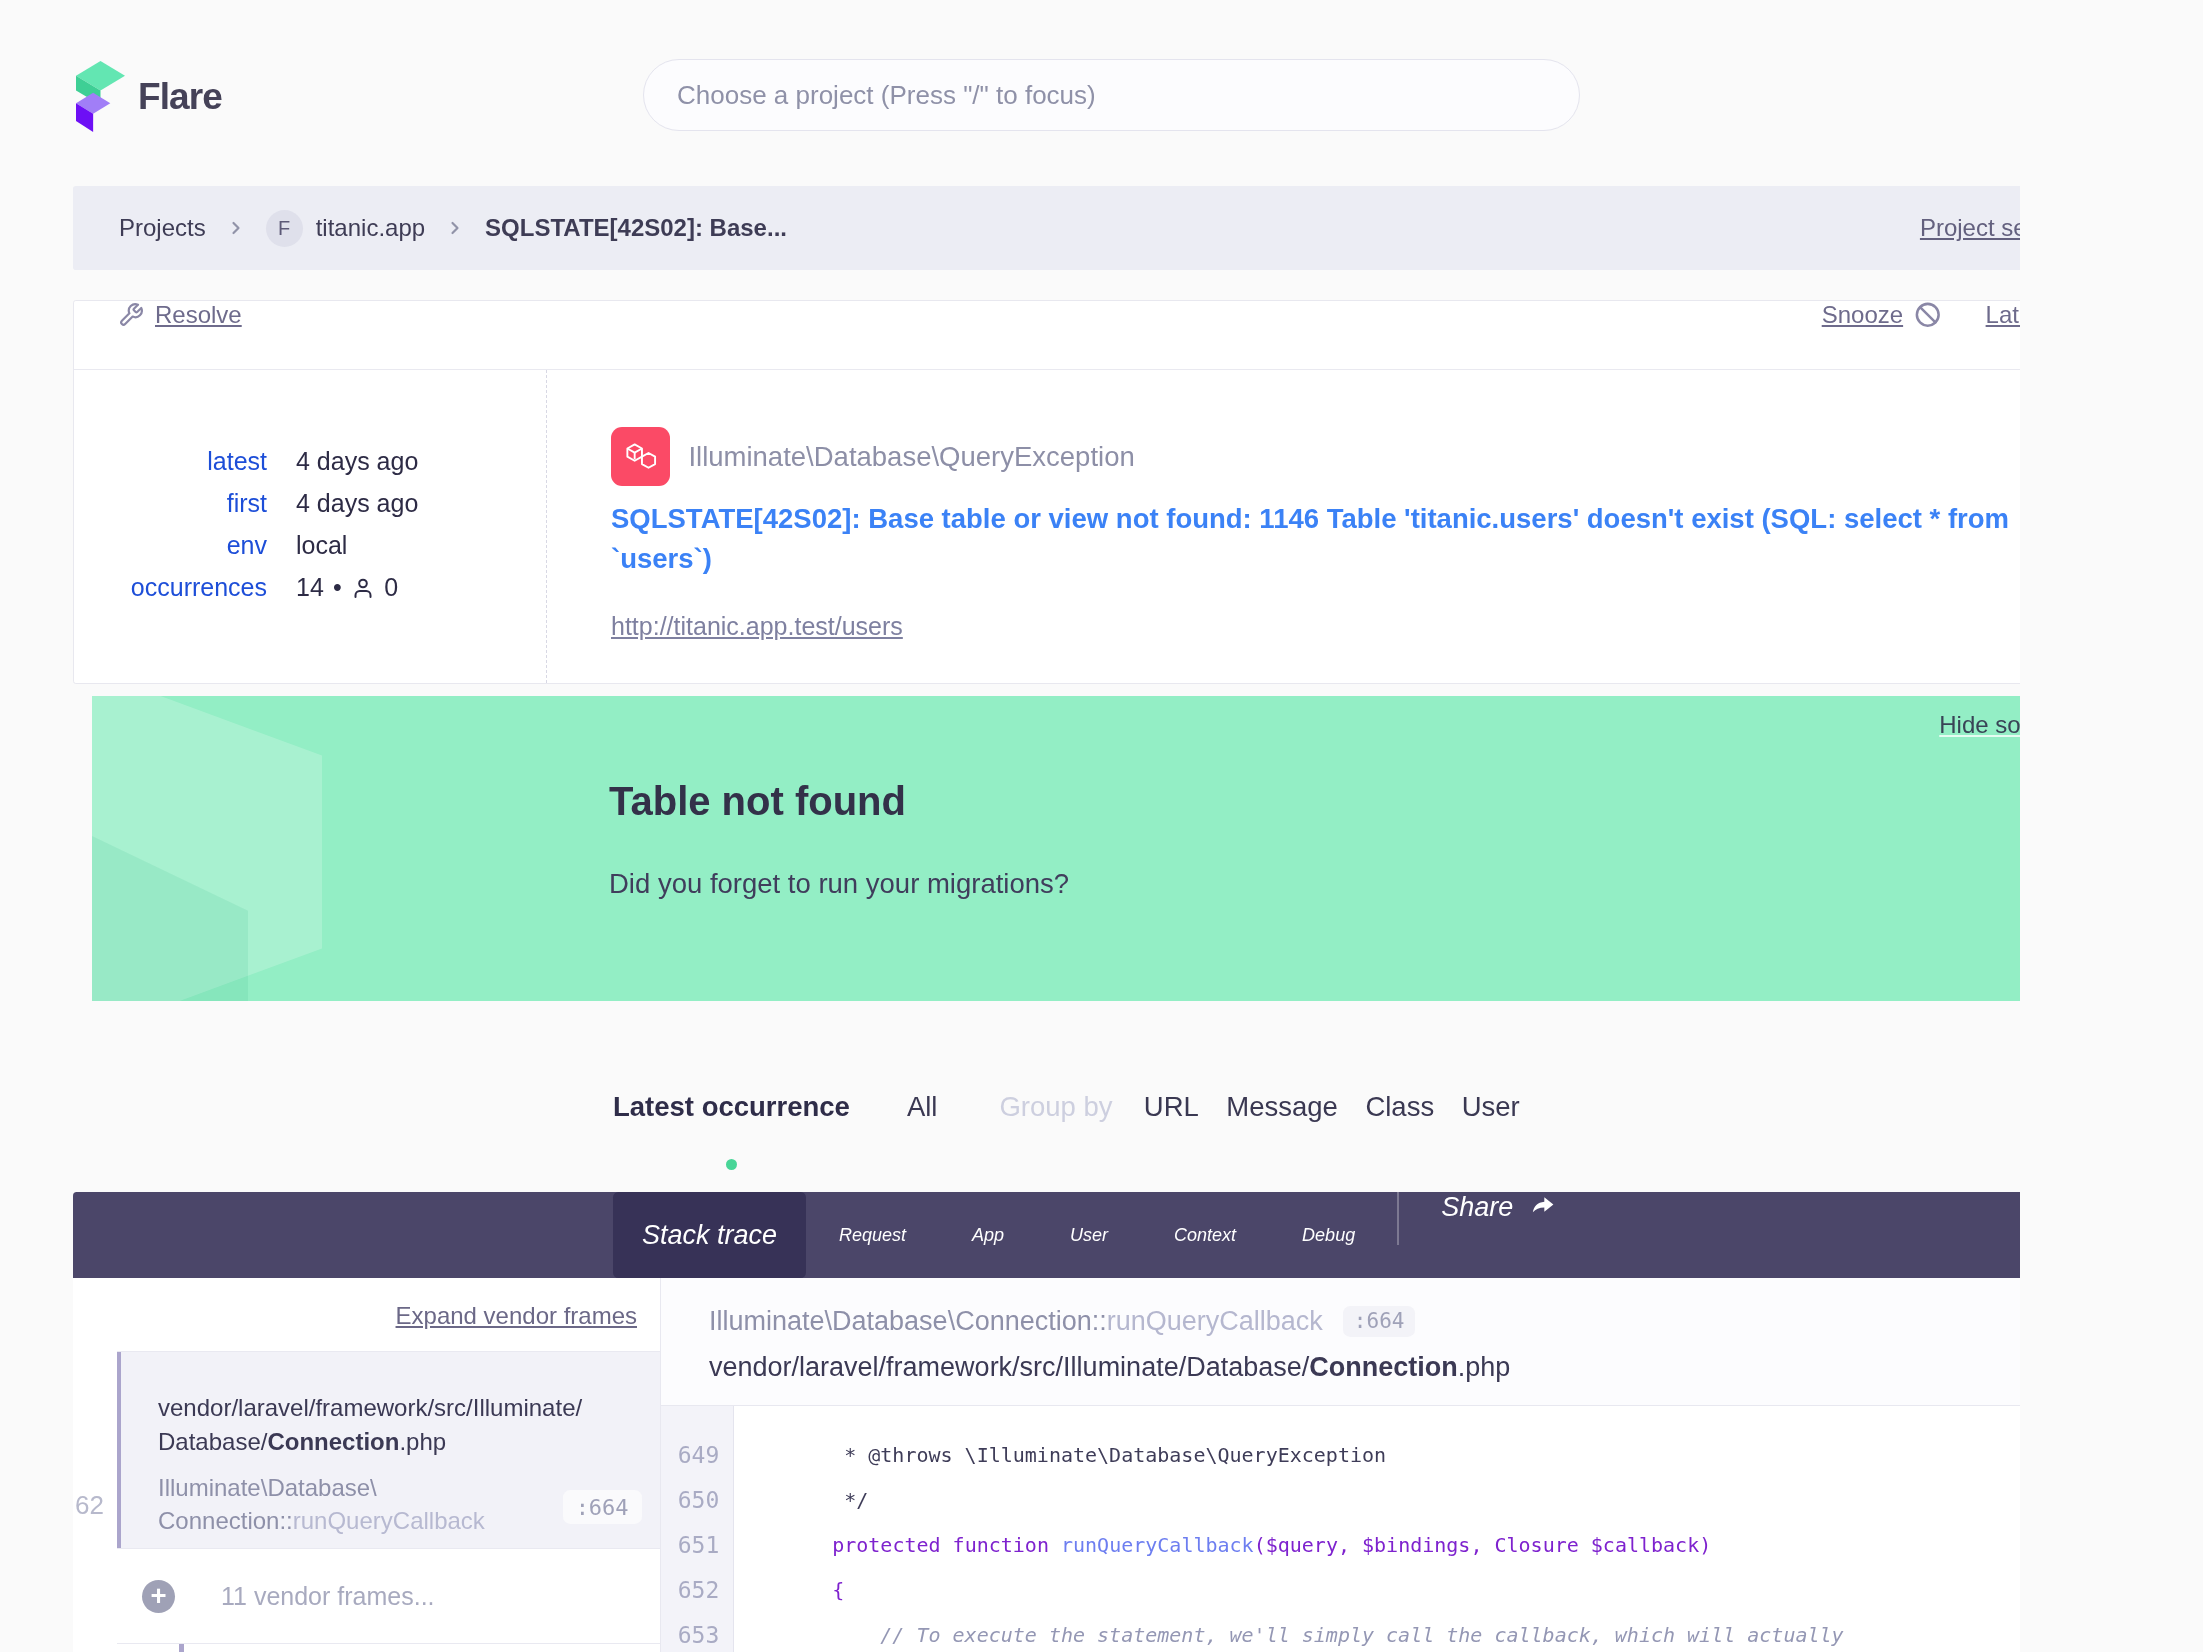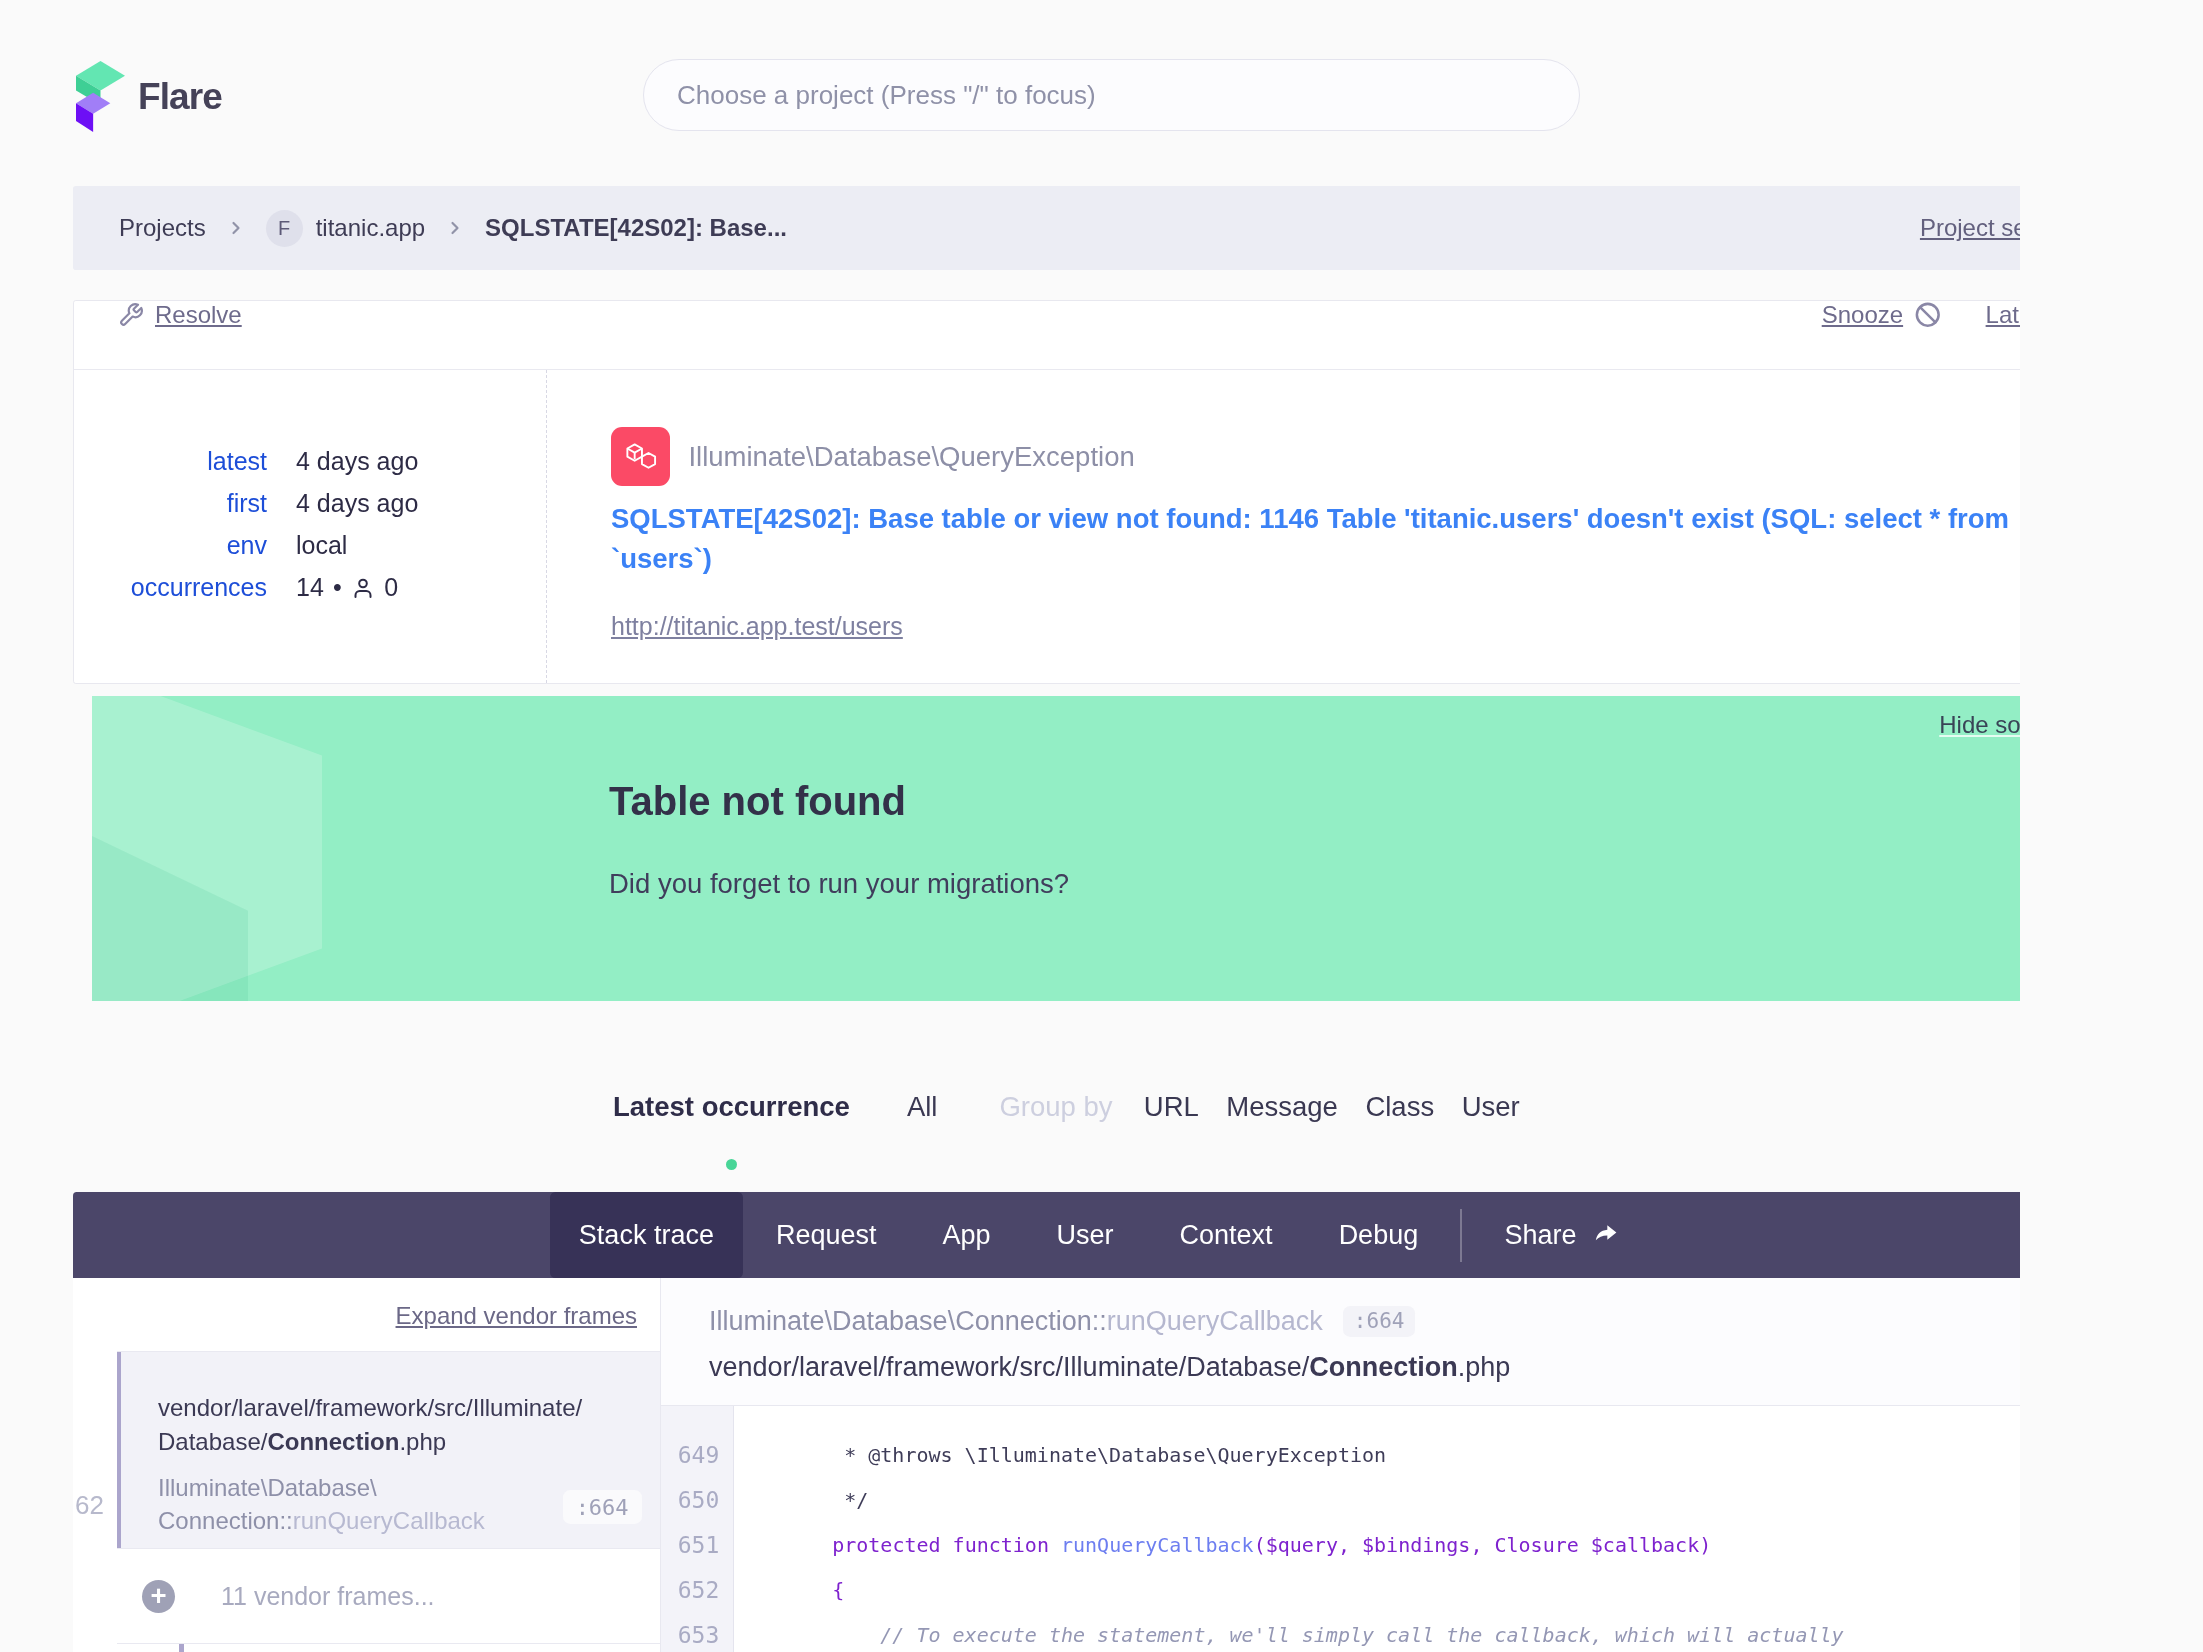--- a/index.html
+++ b/index.html
@@ -61,24 +61,24 @@
   .filters { position:absolute; left:613px; top:1091px; display:flex; align-items:baseline; font-size:27.5px; color:#3a3852; }
   .f-tab { cursor:pointer; }
   .f-tab + .f-tab { margin-left:27.5px; }
   .f-active { font-weight:700; color:#2f2d49; position:relative; }
   .f-dot { position:absolute; left:50%; top:68px; width:11px; height:11px; margin-left:-5.5px; border-radius:50%; background:#48d597; }
   .f-all { margin-left:57px !important; }
   .f-group { margin-left:62px !important; margin-right:3.7px; color:#cdcfdf; cursor:default; }
 
   
   .navbar { position:absolute; left:73px; top:1192px; width:2057px; height:86px; background:#4b4669;
-    border-radius:3.7px 3.7px 0 0; display:flex; align-items:center; justify-content:center; }
+    border-radius:3.7px 3.7px 0 0; display:flex; align-items:flex-start; justify-content:center;font-style:italic; }
   .nav-chip { height:86px; padding:0 29px; background:#373257; border-radius:5.5px; display:flex; align-items:center;
     color:#fff; font-size:27px; cursor:pointer; }
-  .nav-tab { padding:0 33px; color:#fff; font-size:27px; line-height:86px; cursor:pointer; }
+  .nav-tab { padding:0 33px; color:#fff; font-size:18px; line-height:86px; cursor:pointer; }
   .nav-divider { width:1.8px; height:53px; background:rgba(255,255,255,.28); margin:0 9.2px; }
   .nav-share { display:flex; align-items:center; gap:14.7px; color:#fff; font-size:27px; padding:0 33px; cursor:pointer; }
 
   
   .panels { position:absolute; left:73px; top:1278px; width:2057px; height:375px; display:flex; background:#fff; }
   .left-panel { width:588px; border-right:0.9px solid #e8e8f0; background:#fff;padding-left:44px; }
   .lp-header { height:74px; border-bottom:0.9px solid #e9e9f1; position:relative; }
   .expand-link { position:absolute; right:23px; top:24px; font-size:24px; color:#6b6887; text-decoration:underline; cursor:pointer; }
   .frame-row { height:197px; background:#f2f2f8; border-bottom:0.9px solid #e9e9f1; display:flex; position:relative; }
   .frame-index-col { width:62px; position:relative; }

